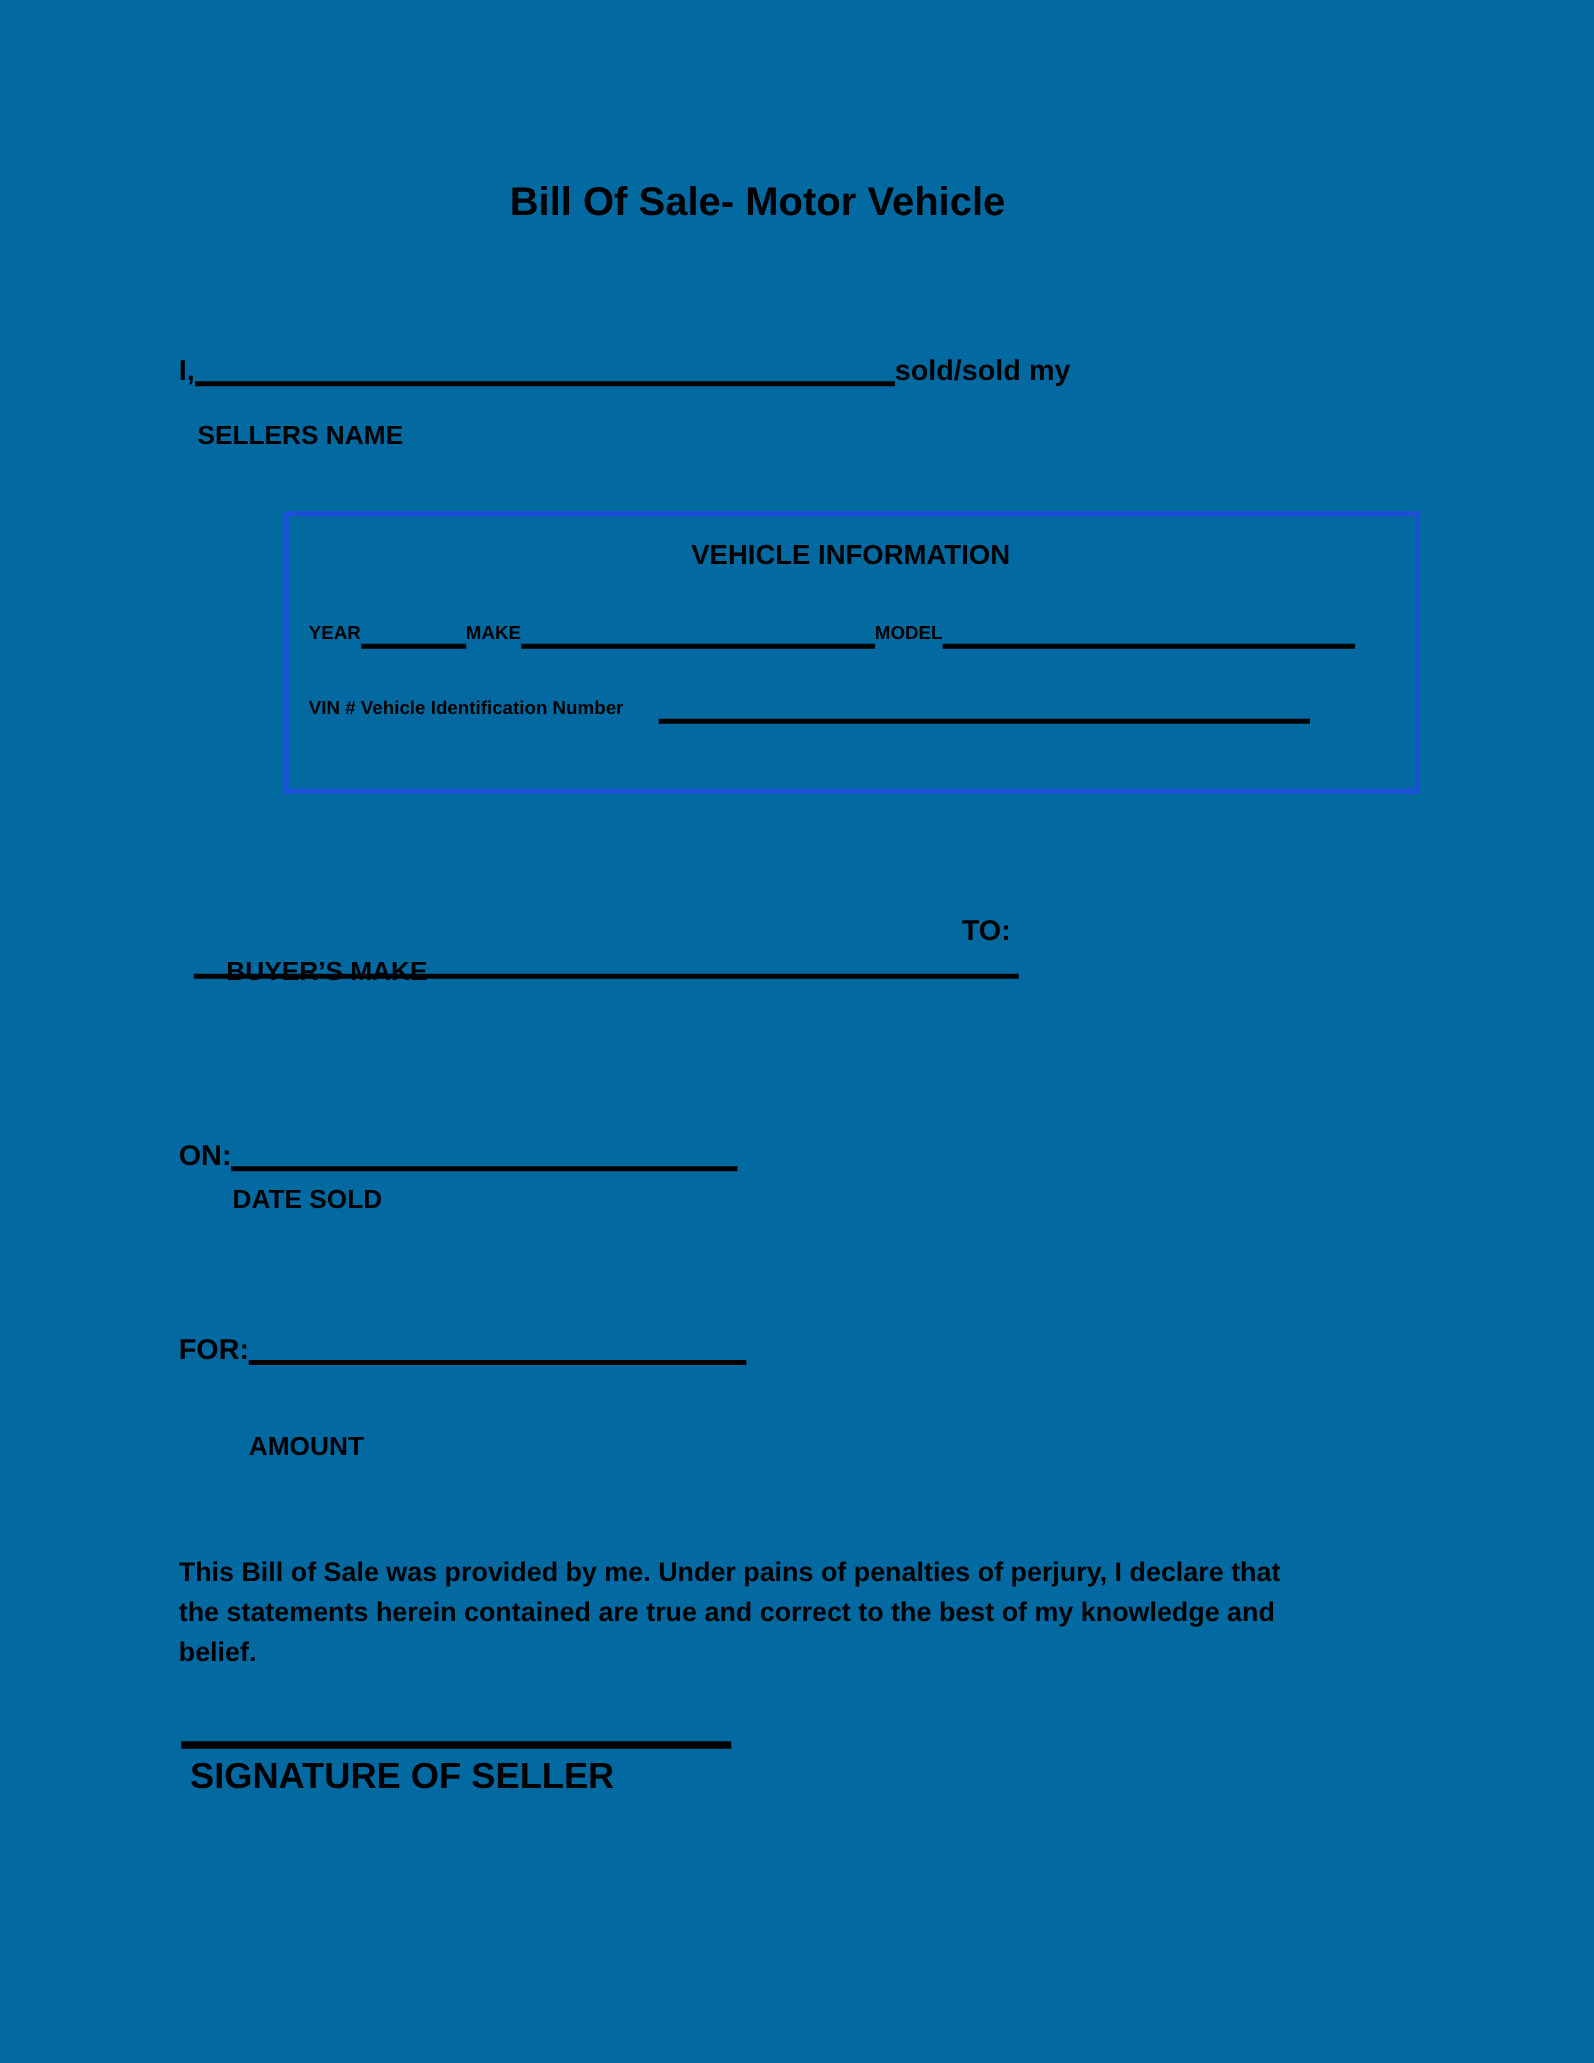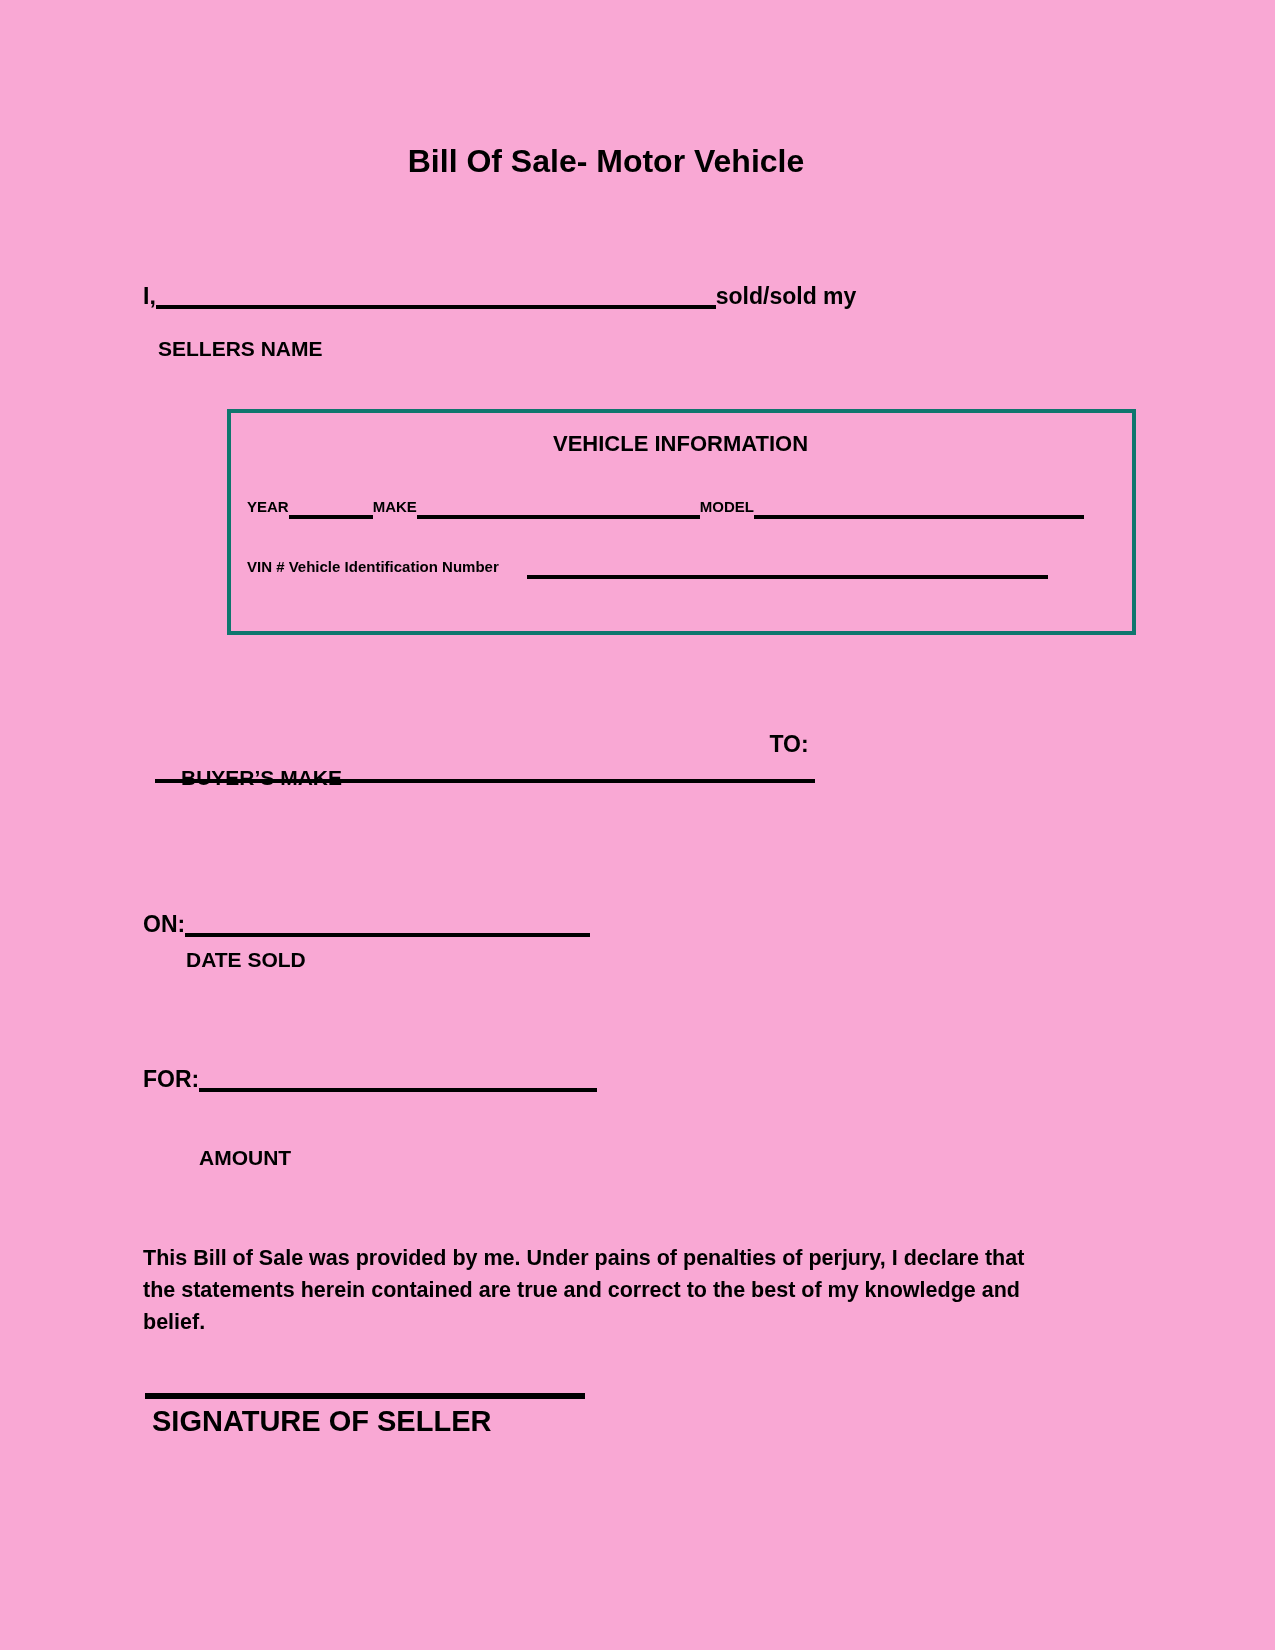--- a/index.html
+++ b/index.html
@@ -1,21 +1,21 @@
 <!DOCTYPE html>
 <html><head>
 <meta charset="utf-8">
 <style>
   * { margin: 0; padding: 0; box-sizing: border-box; }
   html, body { background: #ffffff; }
   .page {
     position: relative;
     width: 1275px;
     height: 1650px;
-    background: #f9a8d4;
+    background: #0369a1;
     font-family: "Liberation Sans", "DejaVu Sans", sans-serif;
     font-weight: 700;
     color: #000000;
     overflow: hidden;
   }
   .title {
     position: absolute;
     top: 143px;
     left: 0;
     width: 1212px;
@@ -41,21 +41,21 @@
   .caption {
     position: absolute;
     font-size: 21px;
   }
   .vbox {
     position: absolute;
     top: 409px;
     left: 227px;
     width: 909px;
     height: 226px;
-    border: 4px solid #0f766e;
+    border: 4px solid #1d4ed8;
     padding: 16px 18px 0 16px;
   }
   .vbox-heading {
     text-align: center;
     font-size: 22px;
     margin-top: 2px;
   }
   .vbox-row {
     display: flex;
     align-items: center;

